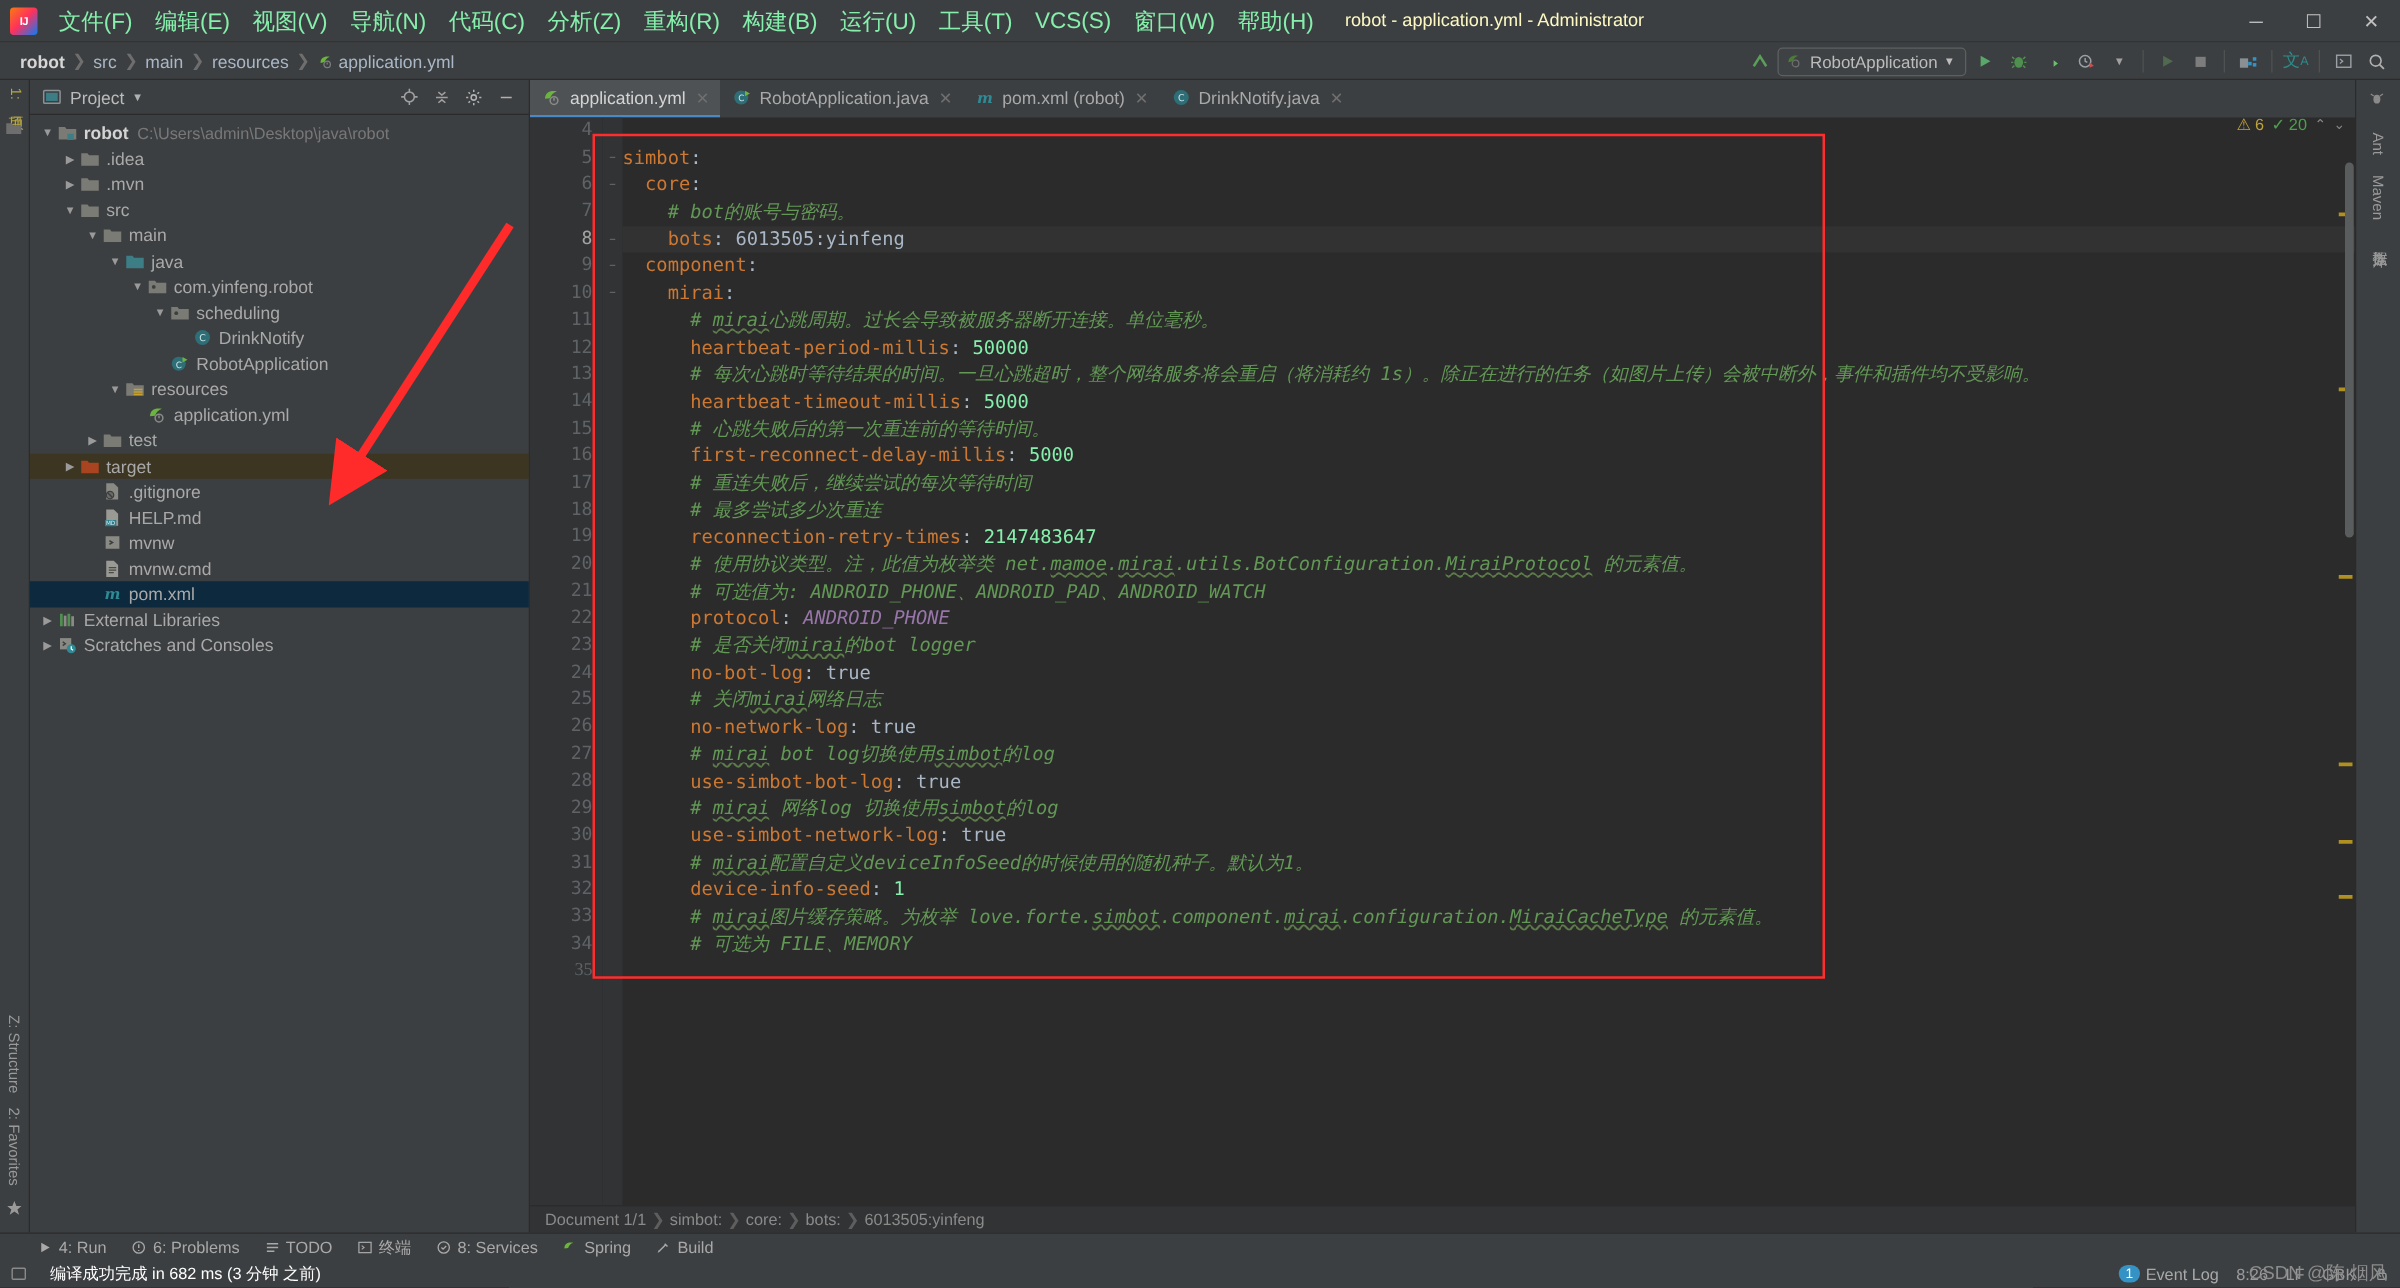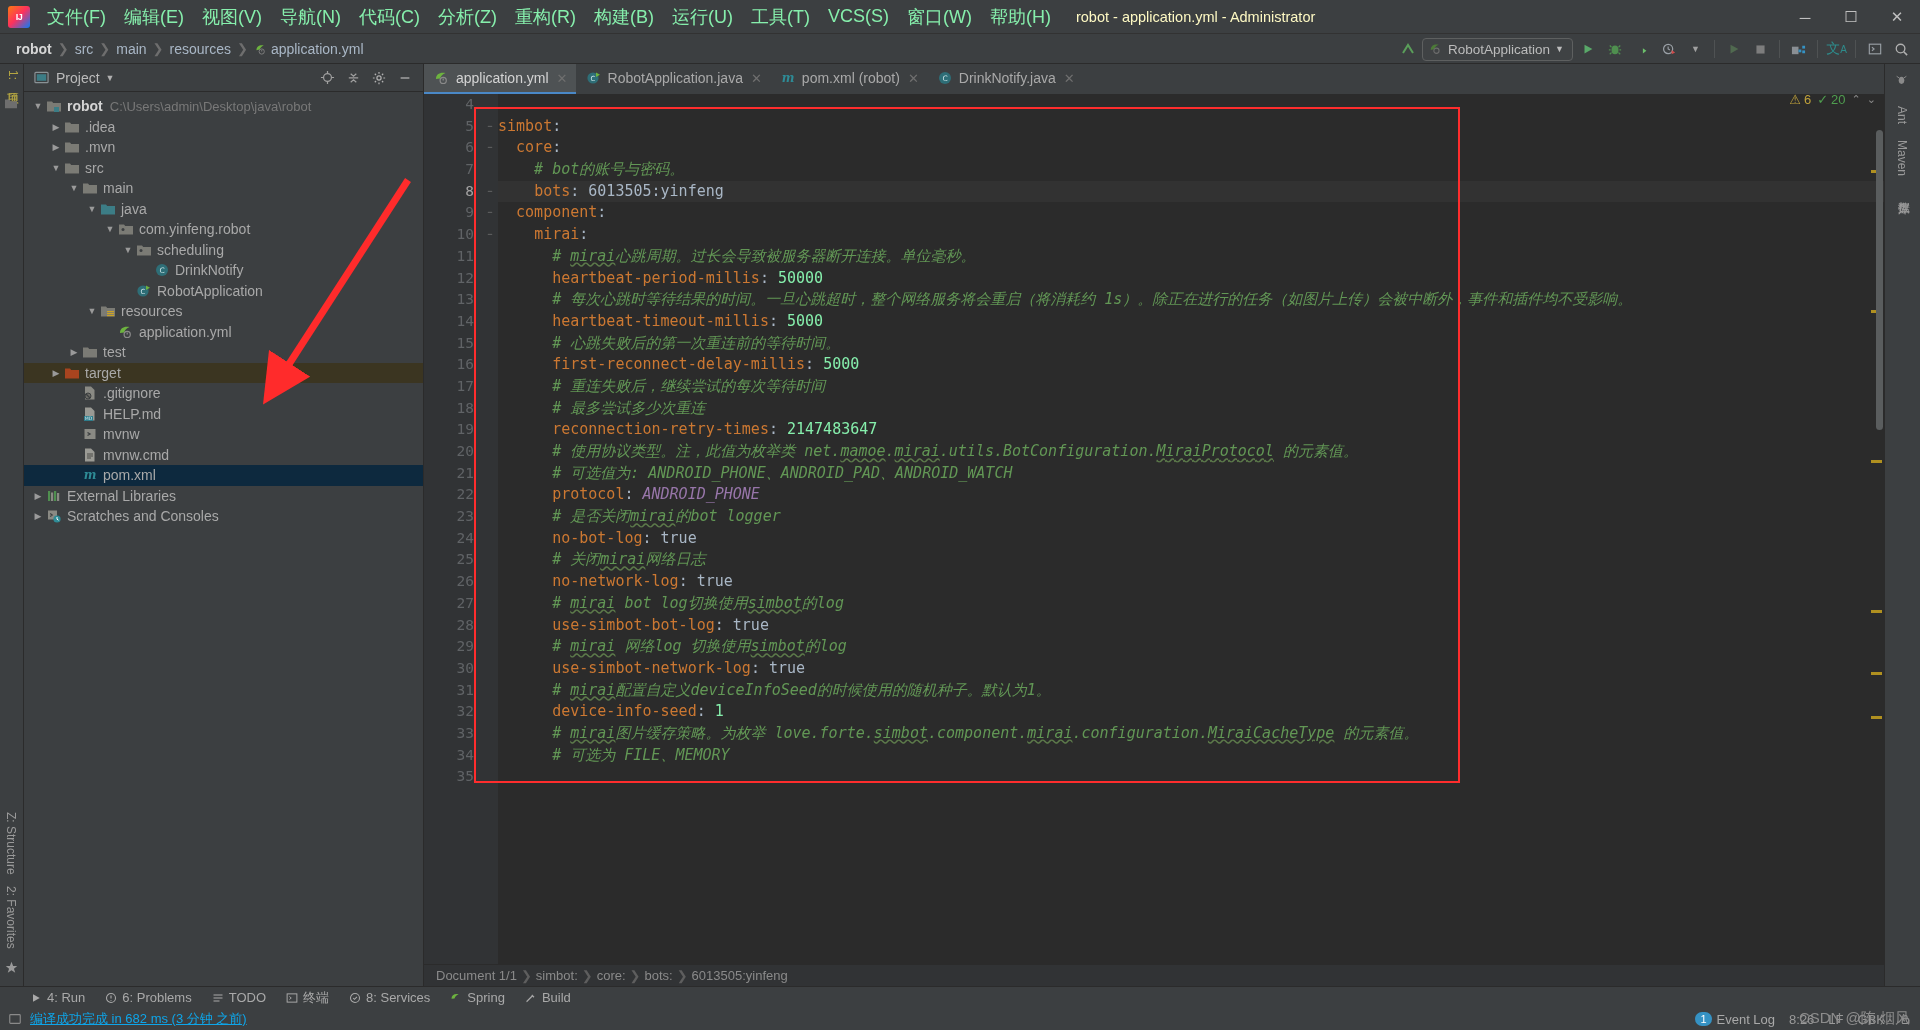--- a/index.html
+++ b/index.html
@@ -235,21 +235,21 @@
     position: absolute; right: 10px; bottom: 2px; font-size: 15px;
     color: #8c8c8c; z-index: 40; white-space: nowrap;
   }
   .evlog {
     display: flex; align-items: center; gap: 5px; font-size: 13px; color: #a9a9a9;
   }
   .badge-blue {
     background: #3592c4; color: #fff; border-radius: 8px;
     font-size: 11px; padding: 0 5px; line-height: 14px;
   }
-  .msg { color: #0ea5e9; font-size: 13px; margin-left: 8px; text-decoration: underline; }
+  .msg { color: #ffffff; font-size: 13px; margin-left: 18px; }
 </style>
 </head>
 <body>
 
 <div id="app">
 
   <div class="menubar">
     <div class="ij-logo"></div>
     <div class="menu-item">文件(F)</div>
     <div class="menu-item">编辑(E)</div>
@@ -664,21 +664,21 @@
         <div class="lnum" style="position: relative;">25</div>
         <div class="lnum" style="position: relative;">26</div>
         <div class="lnum" style="position: relative;">27</div>
         <div class="lnum" style="position: relative;">28</div>
         <div class="lnum" style="position: relative;">29</div>
         <div class="lnum" style="position: relative;">30</div>
         <div class="lnum" style="position: relative;">31</div>
         <div class="lnum" style="position: relative;">32</div>
         <div class="lnum" style="position: relative;">33</div>
         <div class="lnum" style="position: relative;">34</div>
-        <div class="lnum" style="position: relative;">35</div>
+        <div class="lnum" style="position: relative; font-family: Liberation Serif, serif;">35</div>
       </div>
     <div id="foldmarks" style="position:absolute;left:58px;top:0;width:16px;">
         <div class="fold" style="position: relative;"></div>
         <div class="fold" style="position: relative;">−</div>
         <div class="fold" style="position: relative;">−</div>
         <div class="fold" style="position: relative;"></div>
         <div class="fold" style="position: relative;">−</div>
         <div class="fold" style="position: relative;">−</div>
         <div class="fold" style="position: relative;">−</div>
         <div class="fold" style="position: relative;"></div>

